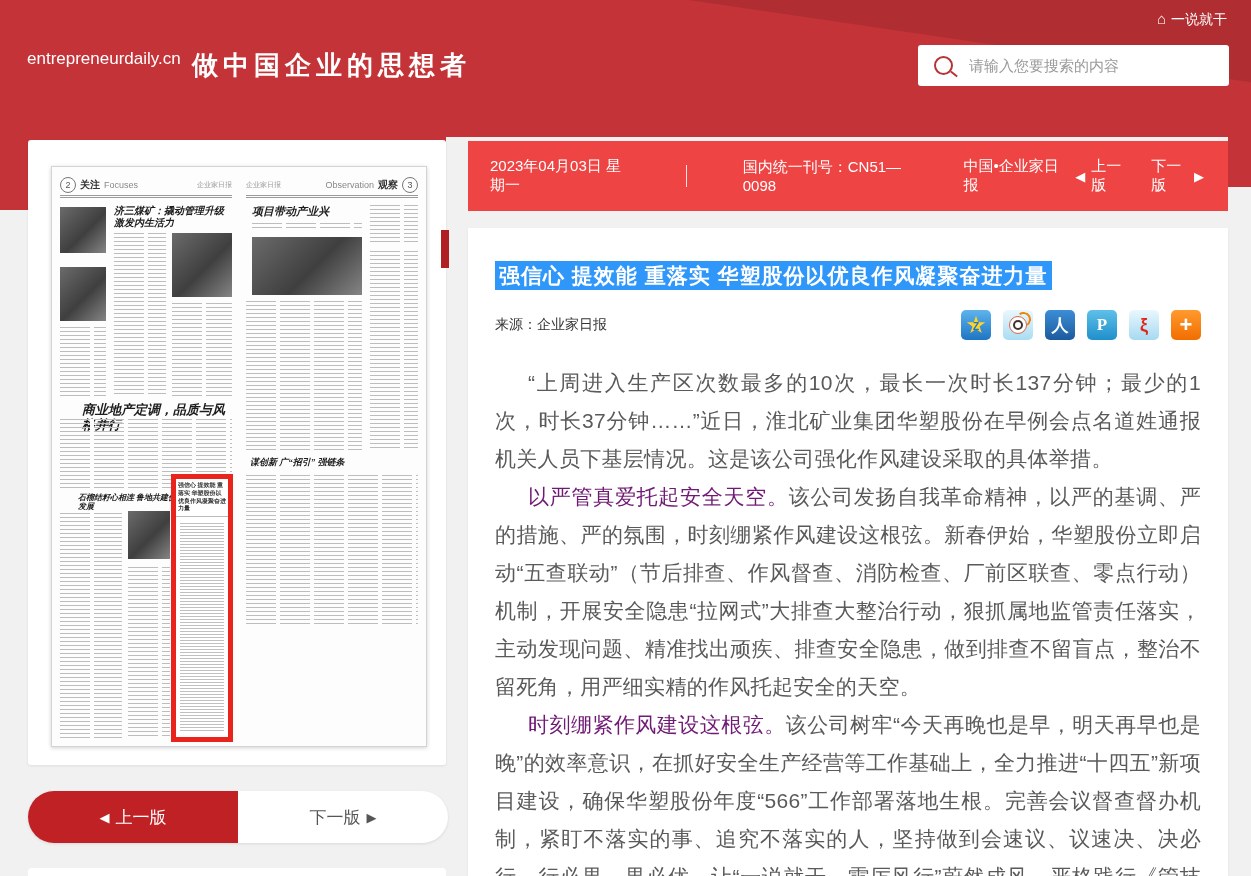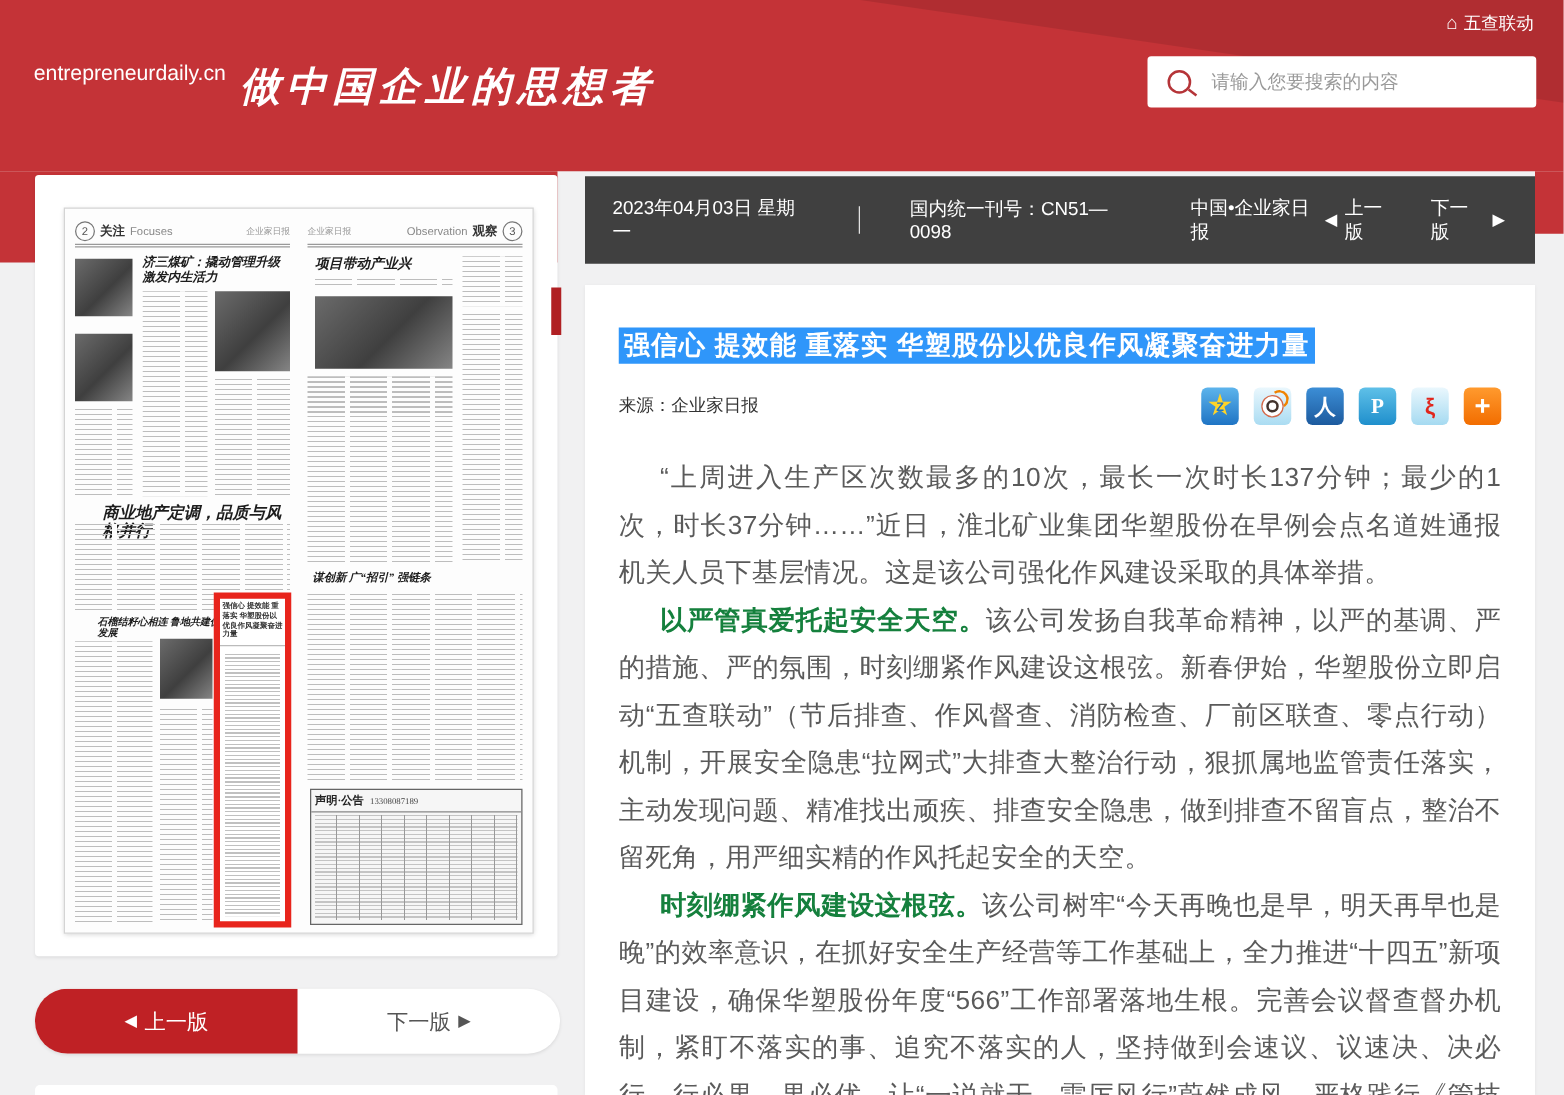--- a/index.html
+++ b/index.html
@@ -10,41 +10,41 @@
   }
   #canvas{position:absolute;inset:0;width:1251px;height:876px;}
 
   
   .hdr{position:absolute;left:0;top:0;width:1251px;height:137px;background:#c43337;}
   .hdr .shade{position:absolute;inset:0;background:rgba(0,0,0,.10);
     clip-path:polygon(55% 0,100% 0,100% 60%);pointer-events:none;}
   .logo{position:absolute;left:27px;top:46px;color:#fff;}
   .logo .t{font-size:23px;font-weight:bold;letter-spacing:1px;}
   .logo .d{font-size:17px;margin-top:3px;}
-  .slogan{position:absolute;left:192px;top:48px;color:#fff;font-size:32px;font-weight:bold;
-    font-style:italic;font-family:"Liberation Serif","DejaVu Serif",serif;letter-spacing:5px;}
+  .slogan{position:absolute;left:192px;top:48px;color:#fff;font-size:26px;font-weight:bold;
+    font-family:"Liberation Serif","DejaVu Serif",serif;letter-spacing:5px;}
   .homelink{position:absolute;right:24px;top:10px;color:#fff;font-size:14px;cursor:pointer;}
   .homelink .hicon{font-size:15px;margin-right:5px;}
   .search{position:absolute;left:918px;top:45px;width:311px;height:41px;background:#fff;
     border-radius:3px;display:flex;align-items:center;}
   .mag{width:15px;height:15px;border:2px solid #b53438;border-radius:50%;
     position:relative;margin:0 14px 0 16px;flex:0 0 auto;}
   .mag::after{content:"";position:absolute;width:8px;height:2px;background:#b53438;
     bottom:-2px;right:-7px;transform:rotate(38deg);}
   .search input{border:none;outline:none;flex:1;font-size:15px;color:#333;
     font-family:inherit;background:transparent;}
   .search input::placeholder{color:#9a9a9a;}
 
   
   .red-left{position:absolute;left:0;top:137px;width:446px;height:73px;background:#c43337;}
   .red-right{position:absolute;left:1228px;top:137px;width:23px;height:50px;background:#c43337;}
 
   
-  .issuebar{position:absolute;left:468px;top:141px;width:760px;height:70px;background:#404040;
-    color:#fff;display:flex;align-items:center;font-size:15px;}
+  .issuebar{position:absolute;left:468px;top:141px;width:760px;height:70px;background:#ef4444;
+    color:#fff;display:flex;align-items:center;font-size:15px;gap:16px;}
   .issuebar .date{margin-left:22px;}
   .issuebar .div{width:1px;height:22px;background:rgba(255,255,255,.85);margin:0 40px;}
   .issuebar .issue{margin-right:38px;}
   .issuebar .nav{margin-left:auto;margin-right:24px;display:flex;align-items:center;gap:6px;}
   .issuebar .nav .lbl{cursor:pointer;}
   .issuebar .nav .gap{width:14px;}
   .arr{font-size:13px;}
 
   
   .side-panel{position:absolute;left:28px;top:140px;width:418px;height:625px;background:#fff;
@@ -119,34 +119,34 @@
     border-radius:50%;transform:rotate(10deg);}
   .sic-renren{background:linear-gradient(#3c8ed6,#1c5a9e);color:#fff;font-size:17px;font-weight:bold;}
   .sic-pengyou{background:linear-gradient(#5fc0e8,#1f8fcc);color:#fff;font-size:17px;font-weight:bold;
     font-family:"Liberation Serif",serif;}
   .sic-twb{background:linear-gradient(#eaf7fd,#a5daf1);color:#e1251b;font-size:18px;font-weight:bold;}
   .sic-more{background:linear-gradient(#ff9a2e,#f26d00);color:#fff;font-size:22px;font-weight:bold;}
 
   .bodytext{margin-top:24px;}
   .bodytext p{margin:0;font-size:21px;color:#5a5a5a;line-height:38px;
     text-indent:33px;letter-spacing:.3px;text-align:justify;}
-  .bodytext .lead{font-weight:bold;color:#15803d;}
+  .bodytext .lead{font-weight:normal;color:#701a75;}
 </style>
 </head>
 <body>
 
 <div id="canvas">
 
   <div class="hdr">
     <div class="shade"></div>
     <div class="logo">
       <div class="d">entrepreneurdaily.cn</div>
     </div>
     <div class="slogan">做中国企业的思想者</div>
-    <div class="homelink"><span class="hicon">⌂</span><span>五查联动</span></div>
+    <div class="homelink"><span class="hicon">⌂</span><span>一说就干</span></div>
     <div class="search">
       <span class="mag"></span>
       <input type="text" placeholder="请输入您要搜索的内容" style="">
     </div>
   </div>
 
   <div class="red-left"></div>
   <div class="red-right"></div>
 
   <div class="issuebar">
@@ -196,27 +196,20 @@
           <span class="mast">企业家日报</span>
         </div>
         <div class="hl" style="left:6px;top:30px;width:110px;font-size:11px;">项目带动产业兴</div>
         <div class="tx" style="left:6px;top:48px;width:110px;height:8px;"></div>
         <div class="tx" style="left:124px;top:30px;width:48px;height:40px;"></div>
         <div class="photo" style="left:6px;top:62px;width:110px;height:58px;"></div>
         <div class="tx" style="left:124px;top:76px;width:48px;height:200px;"></div>
         <div class="tx" style="left:0;top:126px;width:116px;height:150px;"></div>
         <div class="hl" style="left:4px;top:282px;width:120px;font-size:9px;">谋创新 广“招引” 强链条</div>
         <div class="tx" style="left:0;top:300px;width:172px;height:150px;"></div>
-        <div class="notice" style="left:2px;top:456px;width:168px;height:107px;">
-          <div class="nt">
-            <span>声明·公告</span>
-            <span class="ph">13308087189</span>
-          </div>
-          <div class="nb"></div>
-        </div>
       </div>
 
       <div class="hotbox">
         <div class="ht">强信心 提效能 重落实 华塑股份以优良作风凝聚奋进力量</div>
         <div class="hb"></div>
       </div>
     </div>
   </div>
   <div class="red-tab"></div>
 

